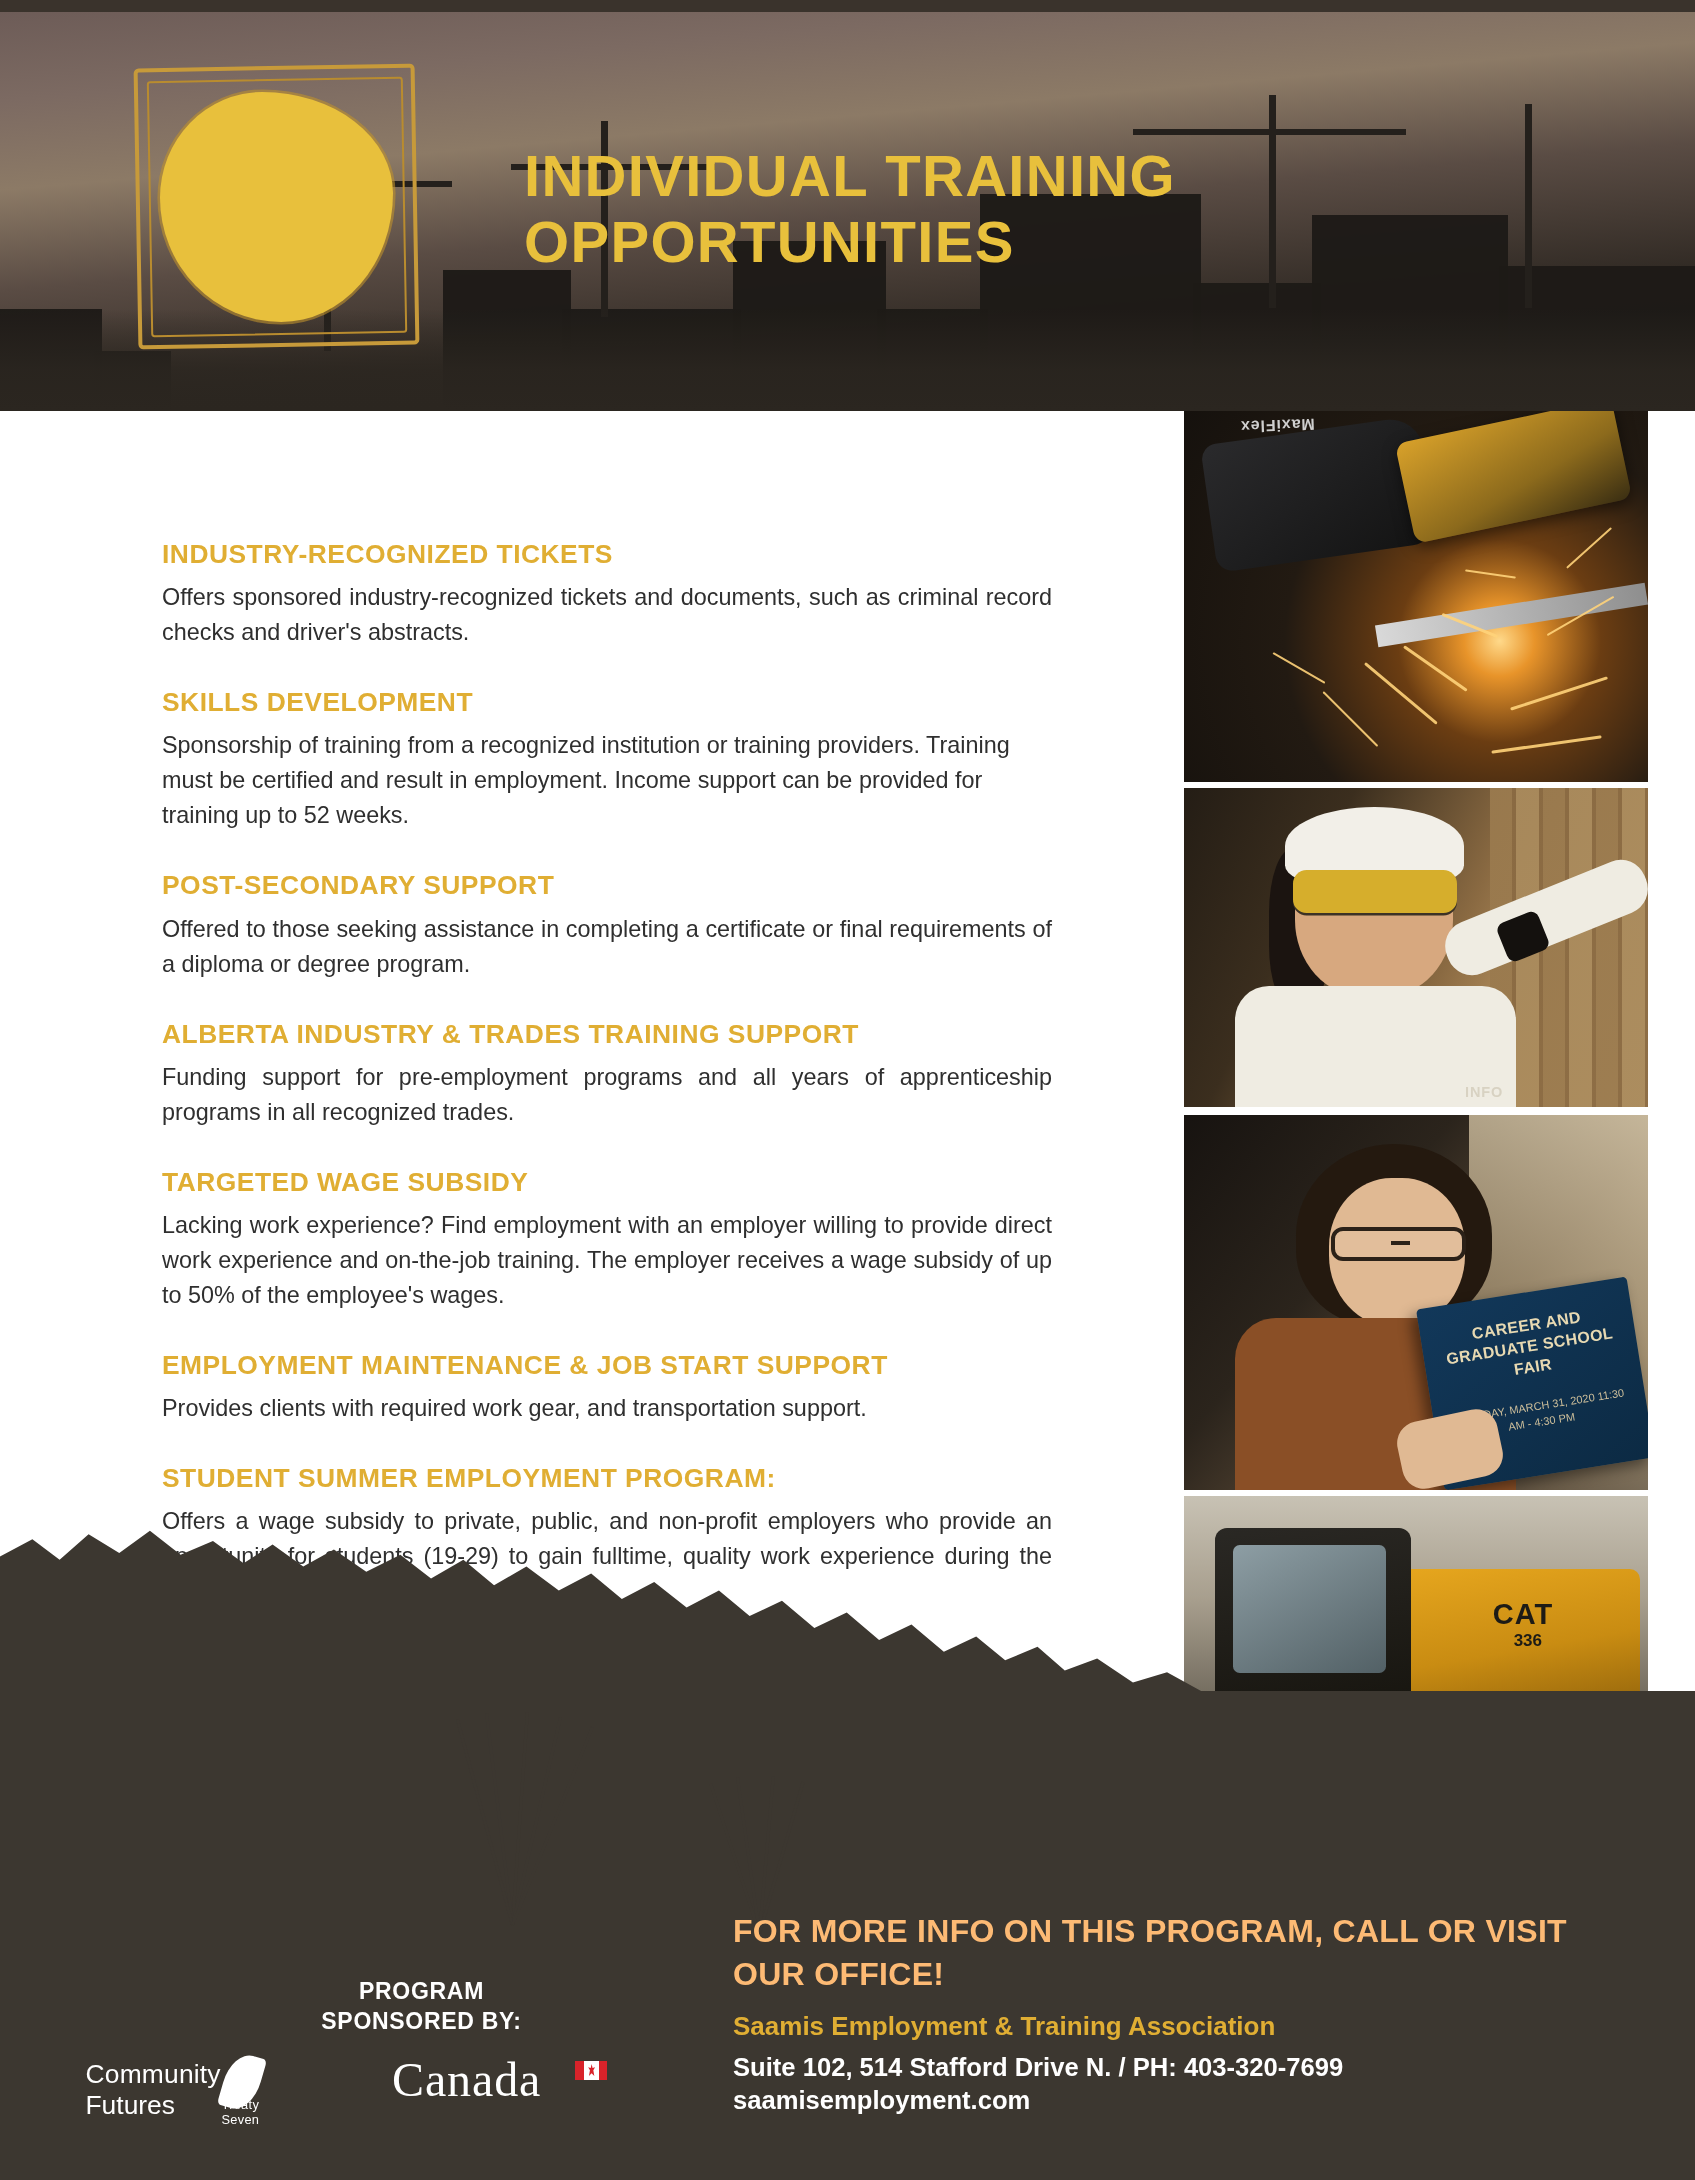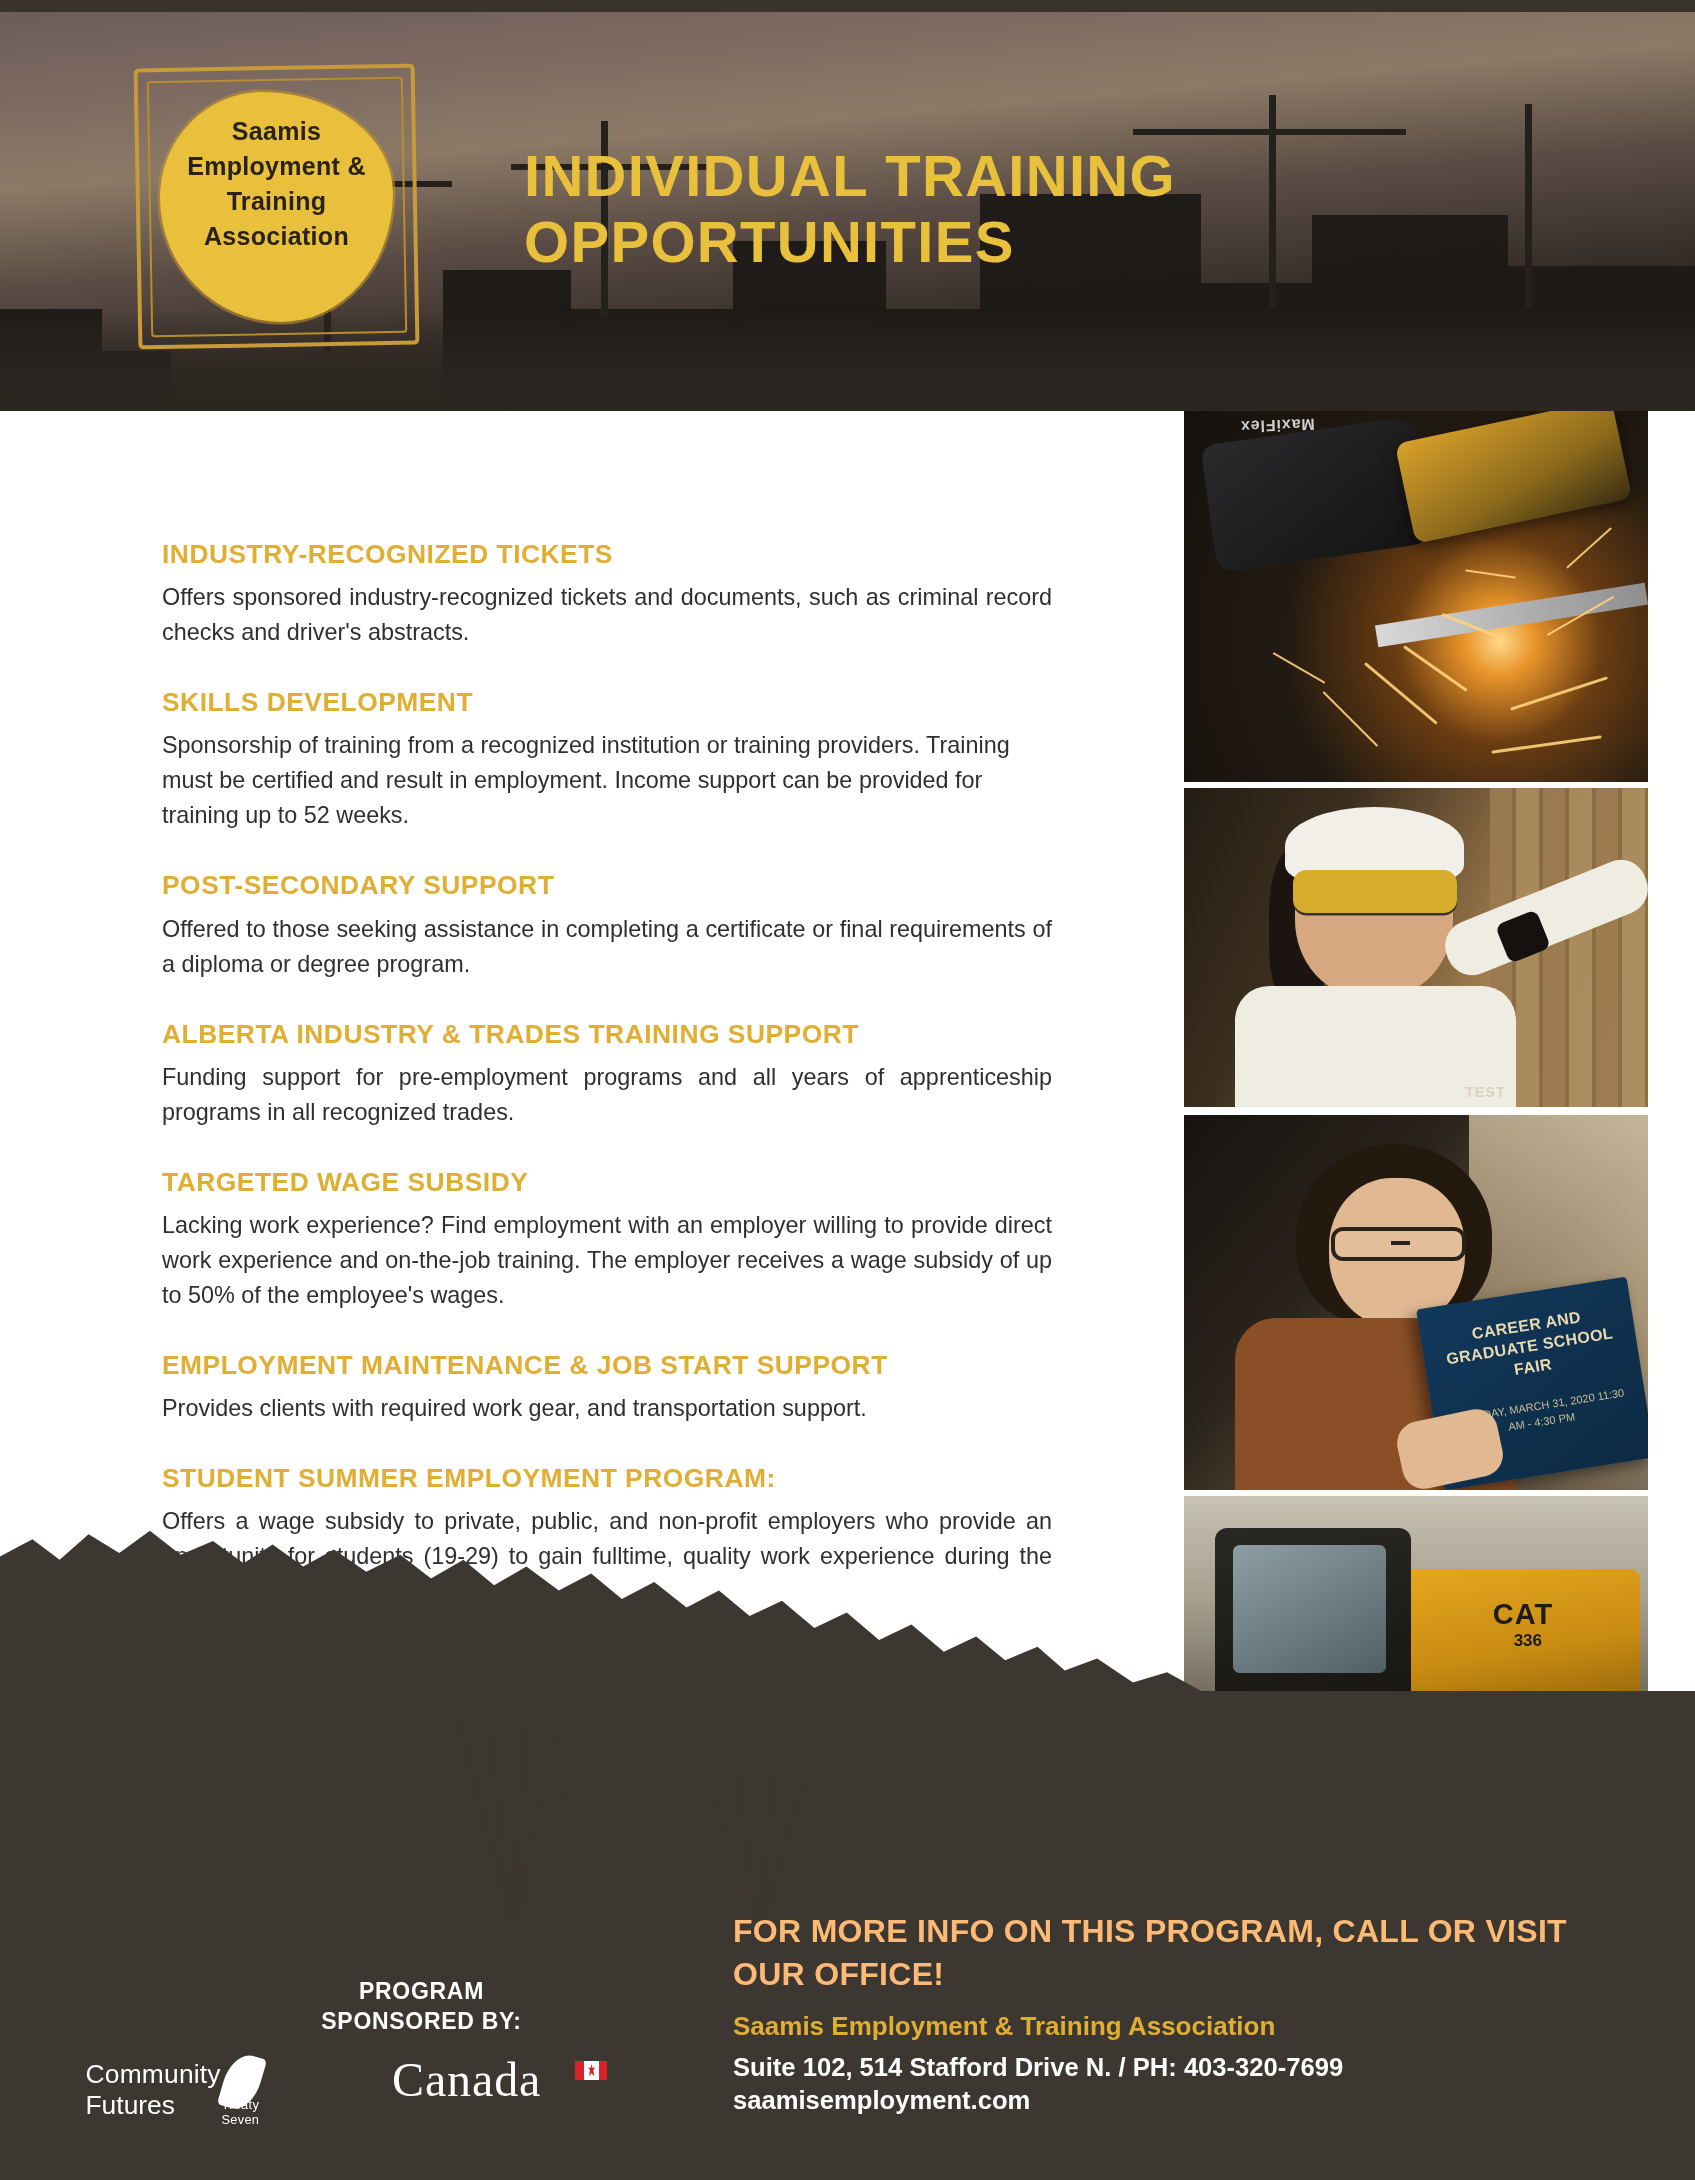--- a/index.html
+++ b/index.html
@@ -372,26 +372,20 @@
     <div class="crane" style="left:1269px;top:-60px;width:6.8px;height:213px;"></div>
     <div class="crane" style="left:1133px;top:-25.6px;width:273px;height:6px;"></div>
     <div class="crane" style="left:1525px;top:-51px;width:6.8px;height:204px;"></div>
   </div>
   <div class="header-fade"></div>
   <div class="header-topline"></div>
 
   <div class="logo-wrap">
     <div class="logo-frame"></div>
     <div class="logo-blob"></div>
-    <div class="logo-text">
-      <div>Saamis</div>
-      <div>Employment &amp;</div>
-      <div>Training</div>
-      <div>Association</div>
-    </div>
   </div>
 
   <div class="header-title">INDIVIDUAL TRAINING OPPORTUNITIES</div>
 </div>
 
 <div class="content">
   <div class="sections">
 
     <div class="sec">
       <h2>INDUSTRY-RECOGNIZED TICKETS</h2>
@@ -452,21 +446,21 @@
 
   <div class="photo p2">
     <div class="wood-panel"></div>
     <div class="w-hair"></div>
     <div class="w-head"></div>
     <div class="w-bandana"></div>
     <div class="w-goggles"></div>
     <div class="w-arm"></div>
     <div class="w-watch"></div>
     <div class="w-body"></div>
-    <div class="w-tag">TEST</div>
+    <div class="w-tag">INFO</div>
   </div>
 
   <div class="photo p3">
     <div class="s-window"></div>
     <div class="s-hair"></div>
     <div class="s-face"></div>
     <div class="s-glasses"></div>
     <div class="s-body"></div>
     <div class="s-book">
       <div class="s-book-txt">CAREER AND GRADUATE SCHOOL FAIR</div>

